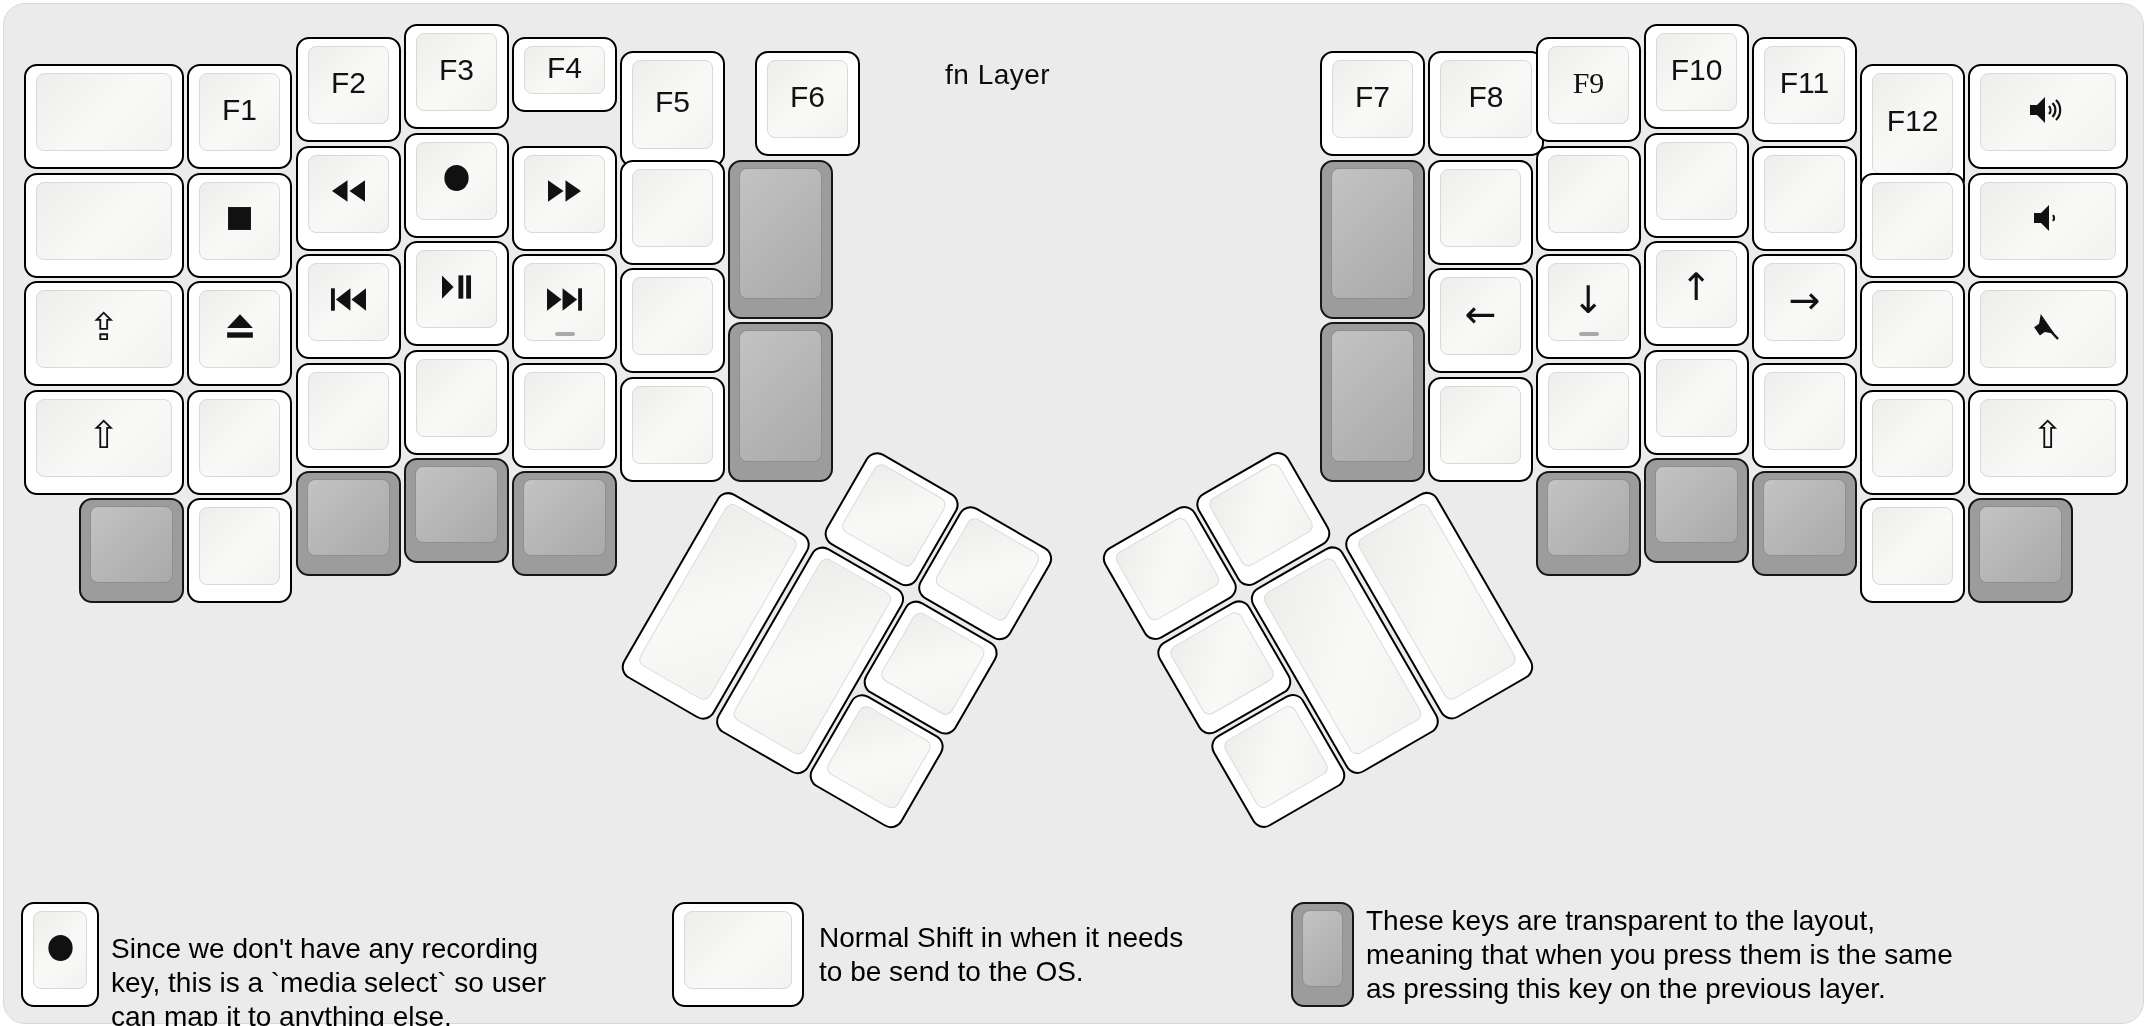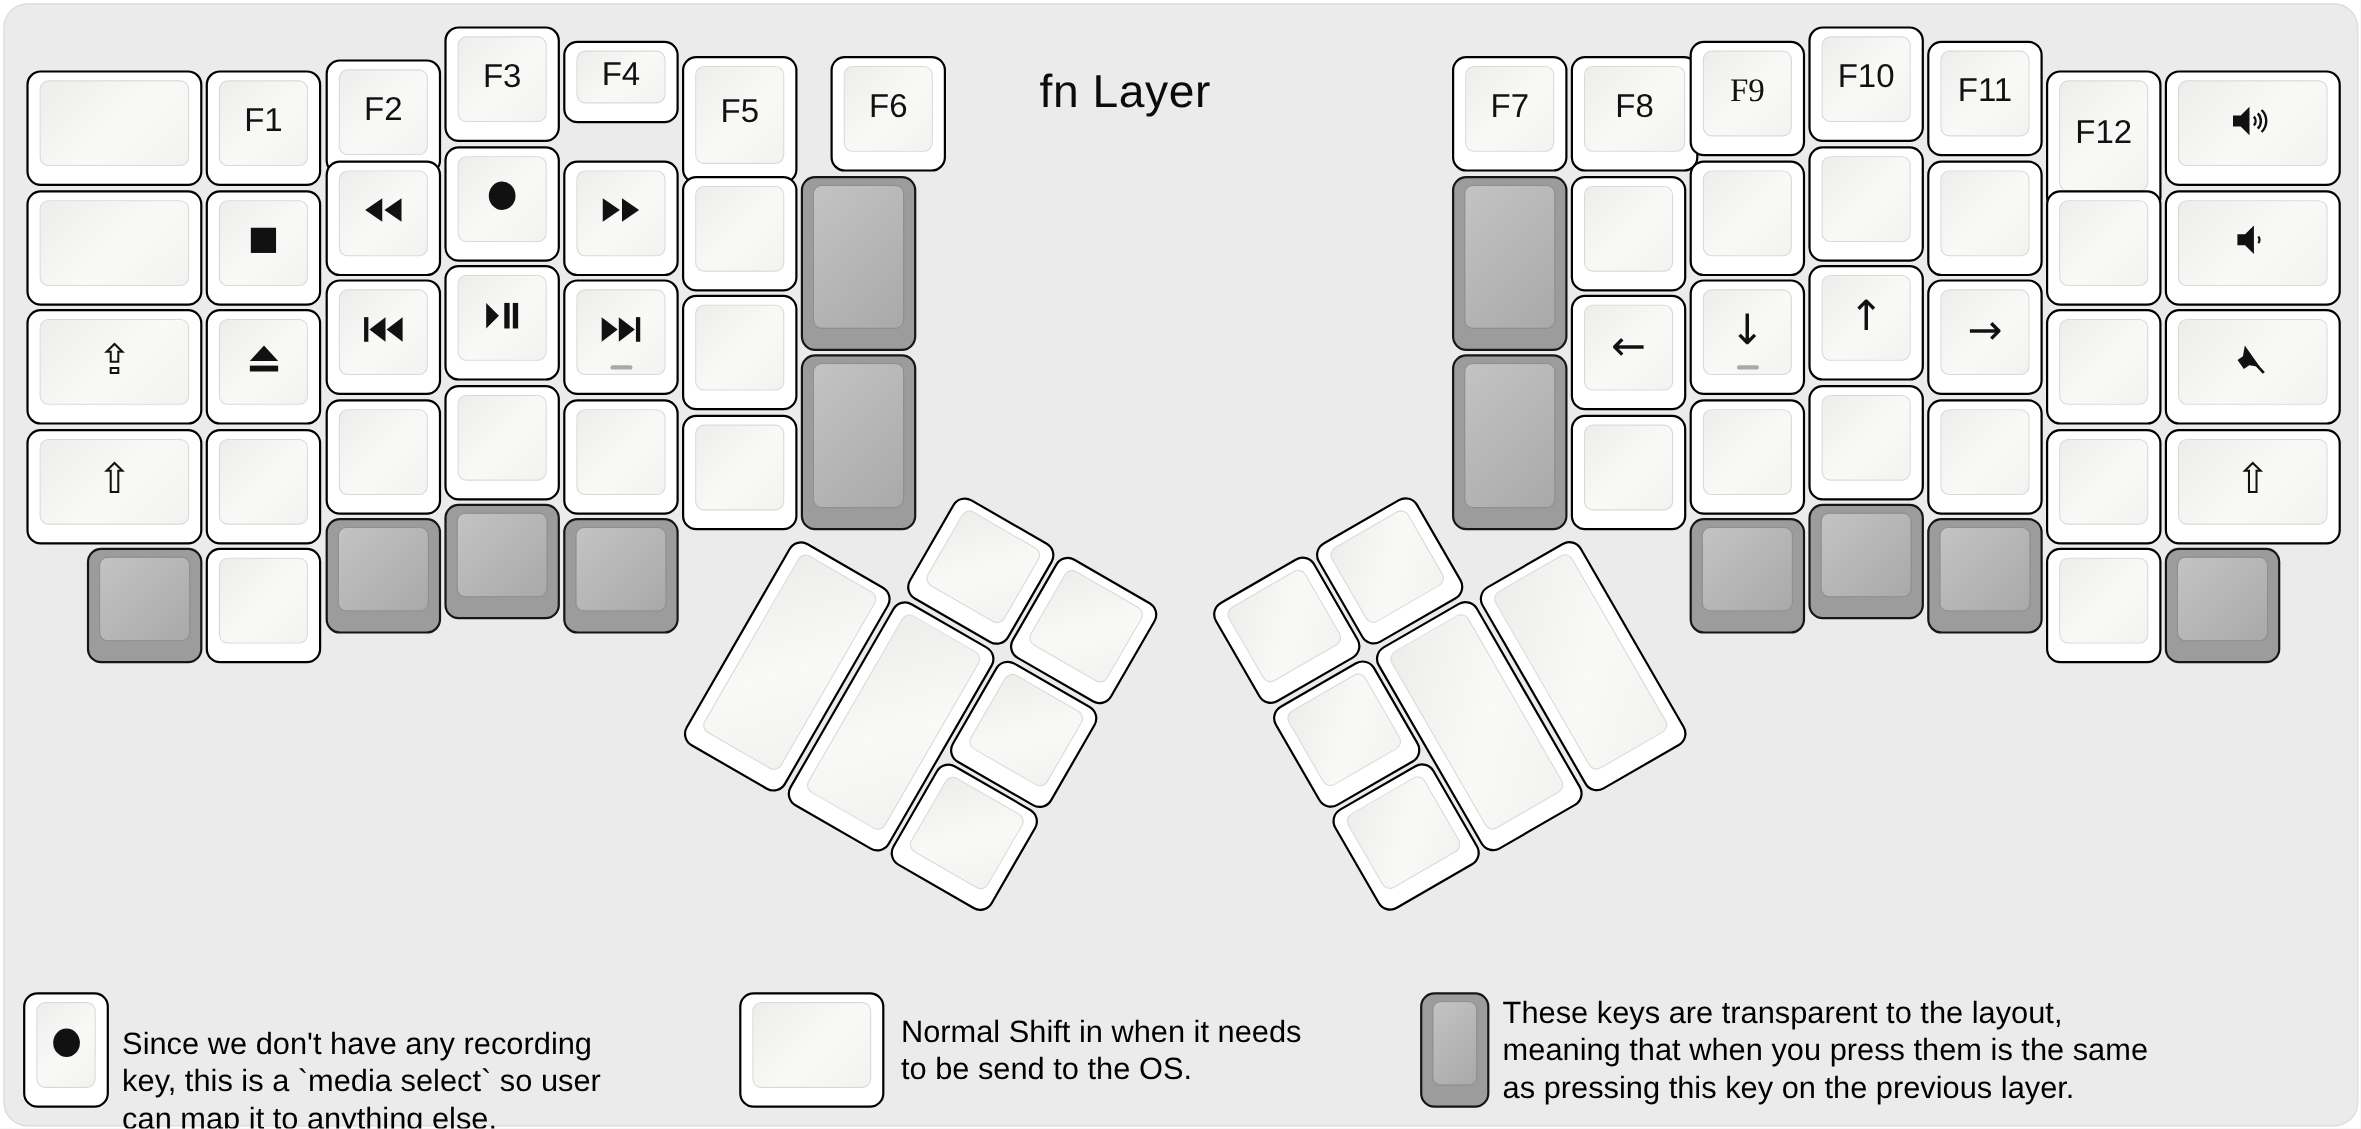--- a/index.html
+++ b/index.html
@@ -7,21 +7,21 @@
     width:2146px;height:1026px;position:relative;overflow:hidden;
     background:#ffffff;
     font-family:"Liberation Sans",sans-serif;
   }
   .canvas{
     position:absolute;left:3px;top:3px;width:2139px;height:1019px;
     background:#ebebeb;border:1px solid #d9d9d9;border-radius:22px;
   }
   .title{
     position:absolute;left:941px;top:55px;
-    font-size:42px;color:#0b0b0b;letter-spacing:0.5px;
+    font-size:28px;color:#0b0b0b;letter-spacing:0.5px;
   }
   .key{
     position:absolute;box-sizing:border-box;
     border:2.5px solid #000;border-radius:13px;
   }
   .key.white{background:#ffffff;}
   .key.gray{background:#9c9c9c;border-color:#161616;}
   .cap{position:absolute;border-radius:8px;pointer-events:none;}
   .white>.cap{
     left:10px;right:10px;top:7px;bottom:16px;
@@ -107,21 +107,21 @@
               </svg>
             </span>
           </div>
         </div>
         <div class="key white" style="left: 183px; top: 385.5px; width: 105px; height: 105px;">
           <div class="cap"></div>
         </div>
         <div class="key white" style="left: 183px; top: 494px; width: 105px; height: 105px;">
           <div class="cap"></div>
         </div>
-        <div class="key white" style="left: 292px; top: 33px; width: 105px; height: 105px; margin-top: 17px;">
+        <div class="key white" style="left: 292px; top: 33px; width: 105px; height: 105px;">
           <div class="cap"></div>
           <div class="kcontent">
             <span class="klabel">F2</span>
           </div>
         </div>
         <div class="key white" style="left: 292px; top: 141.5px; width: 105px; height: 105px;">
           <div class="cap"></div>
           <div class="kcontent">
             <span class="kicon">
               <svg width="35" height="24" viewBox="0 0 36 24">

